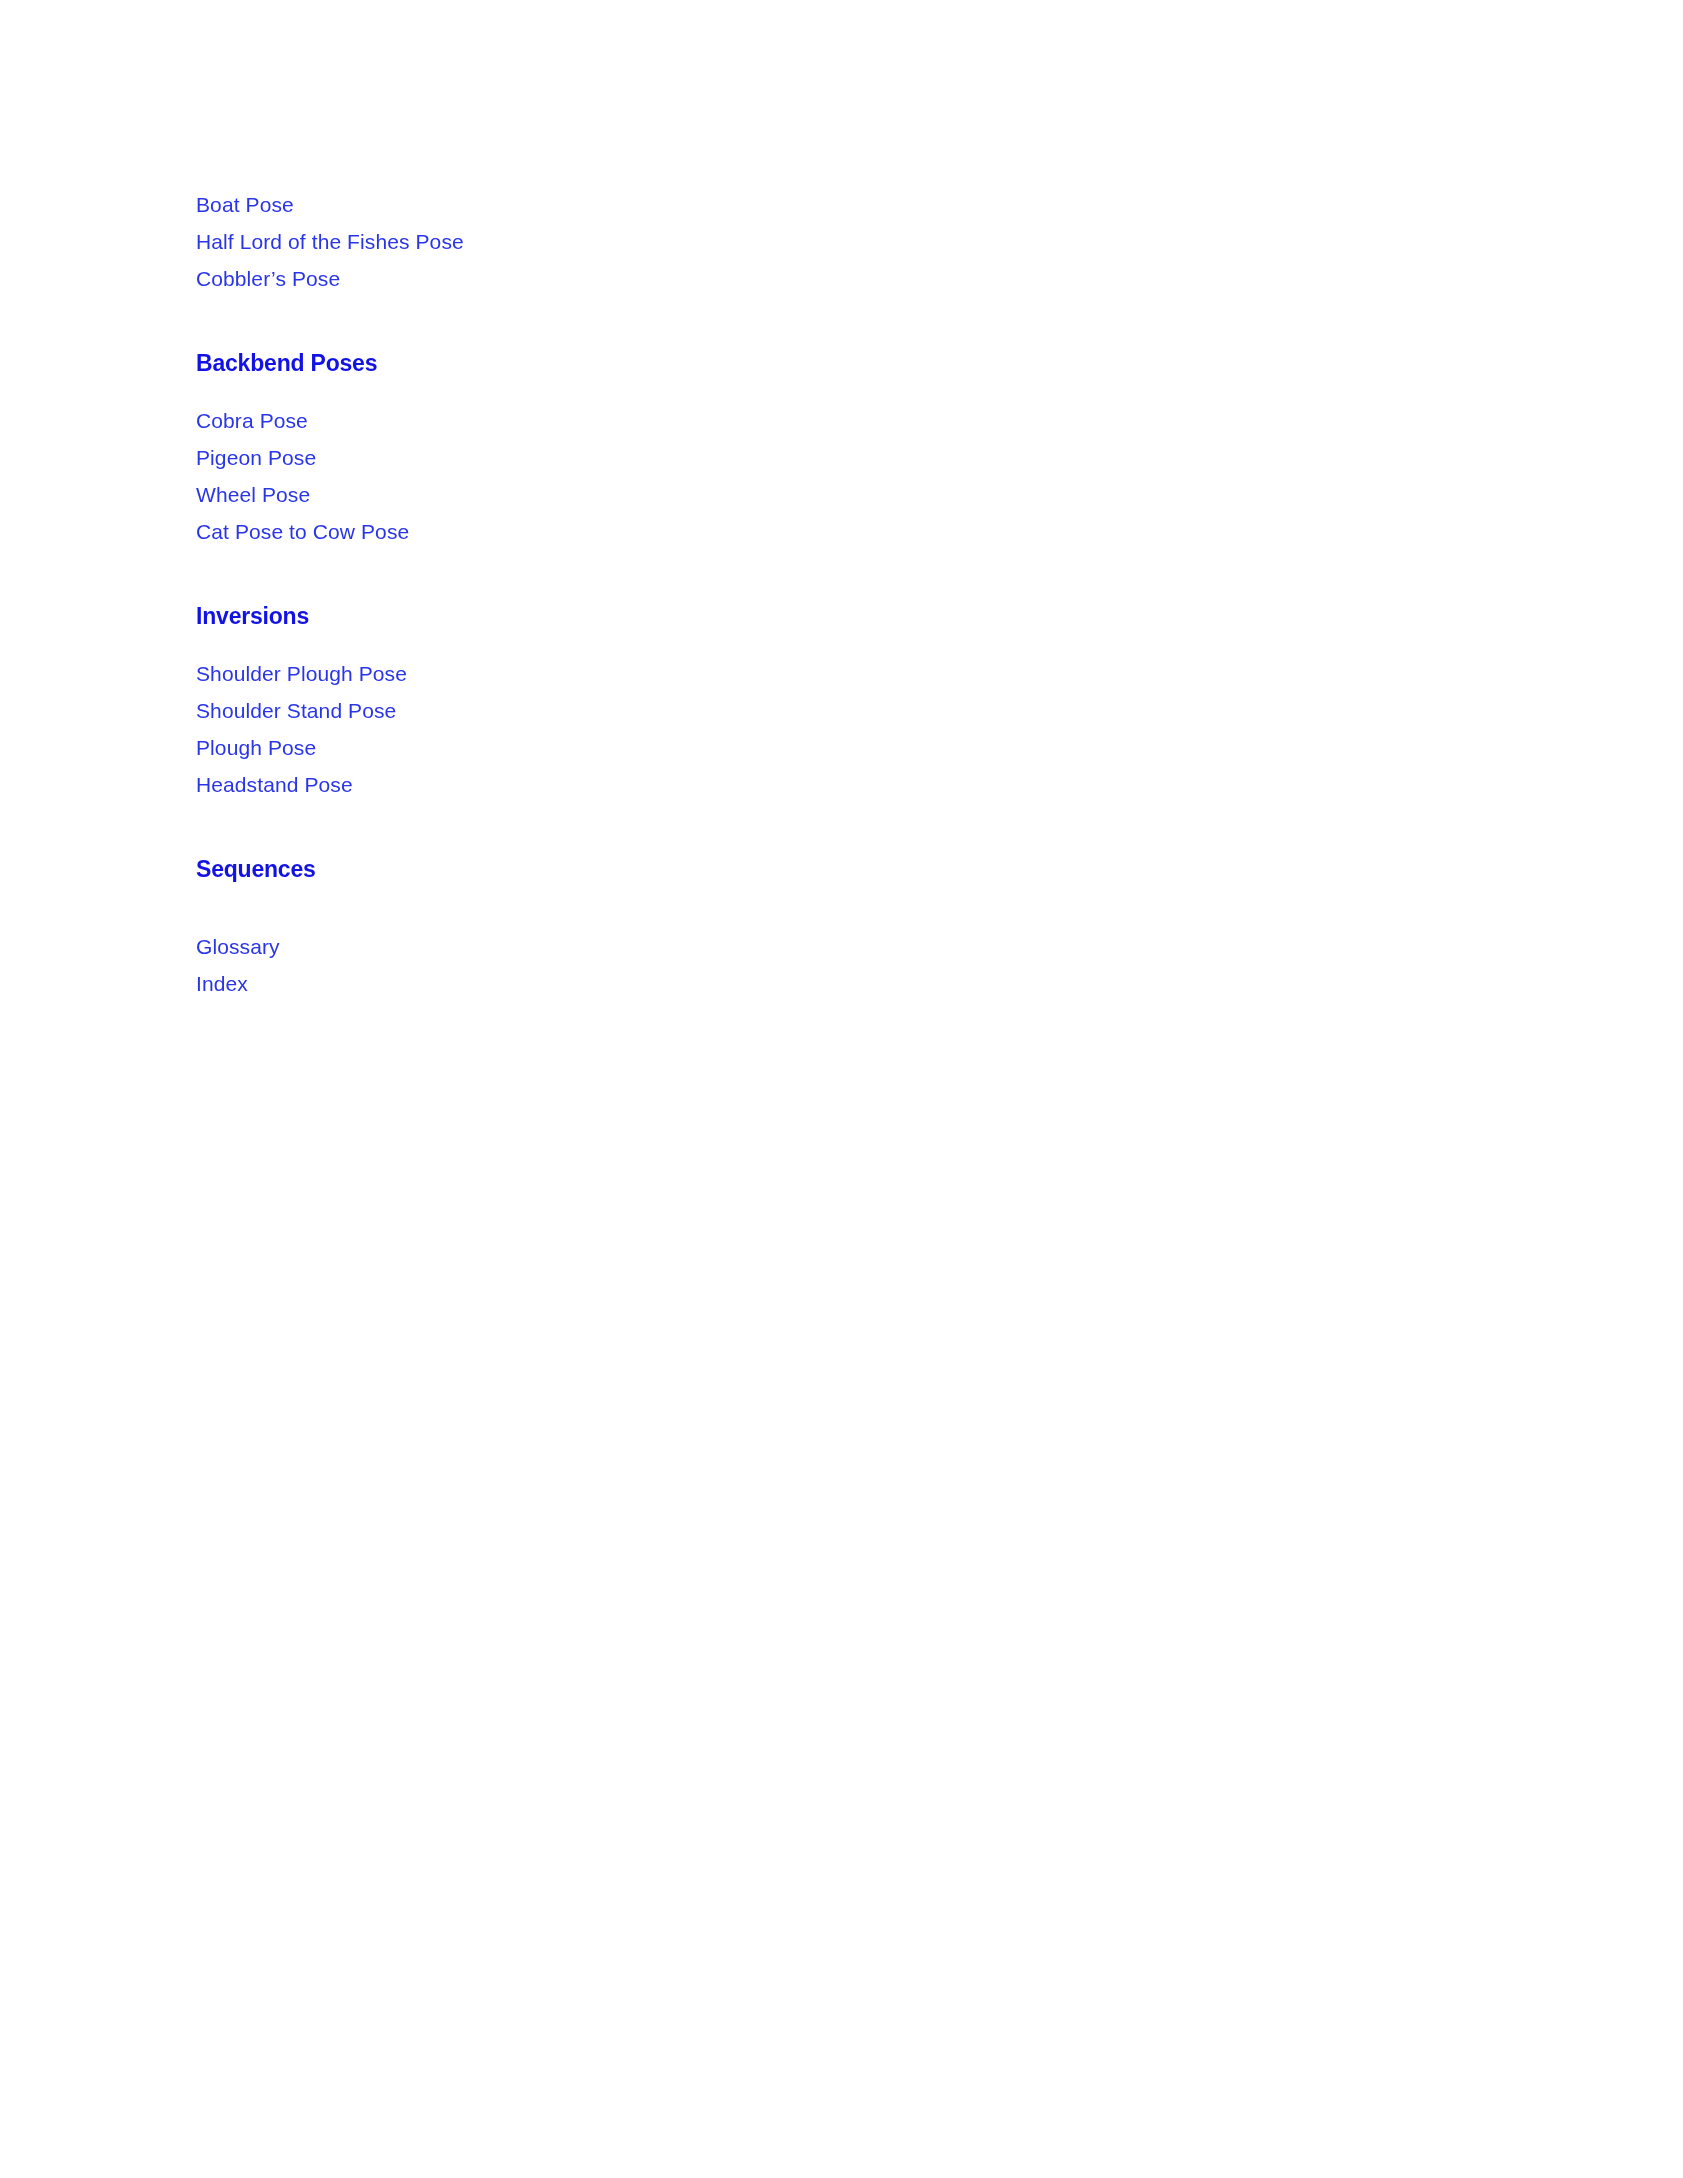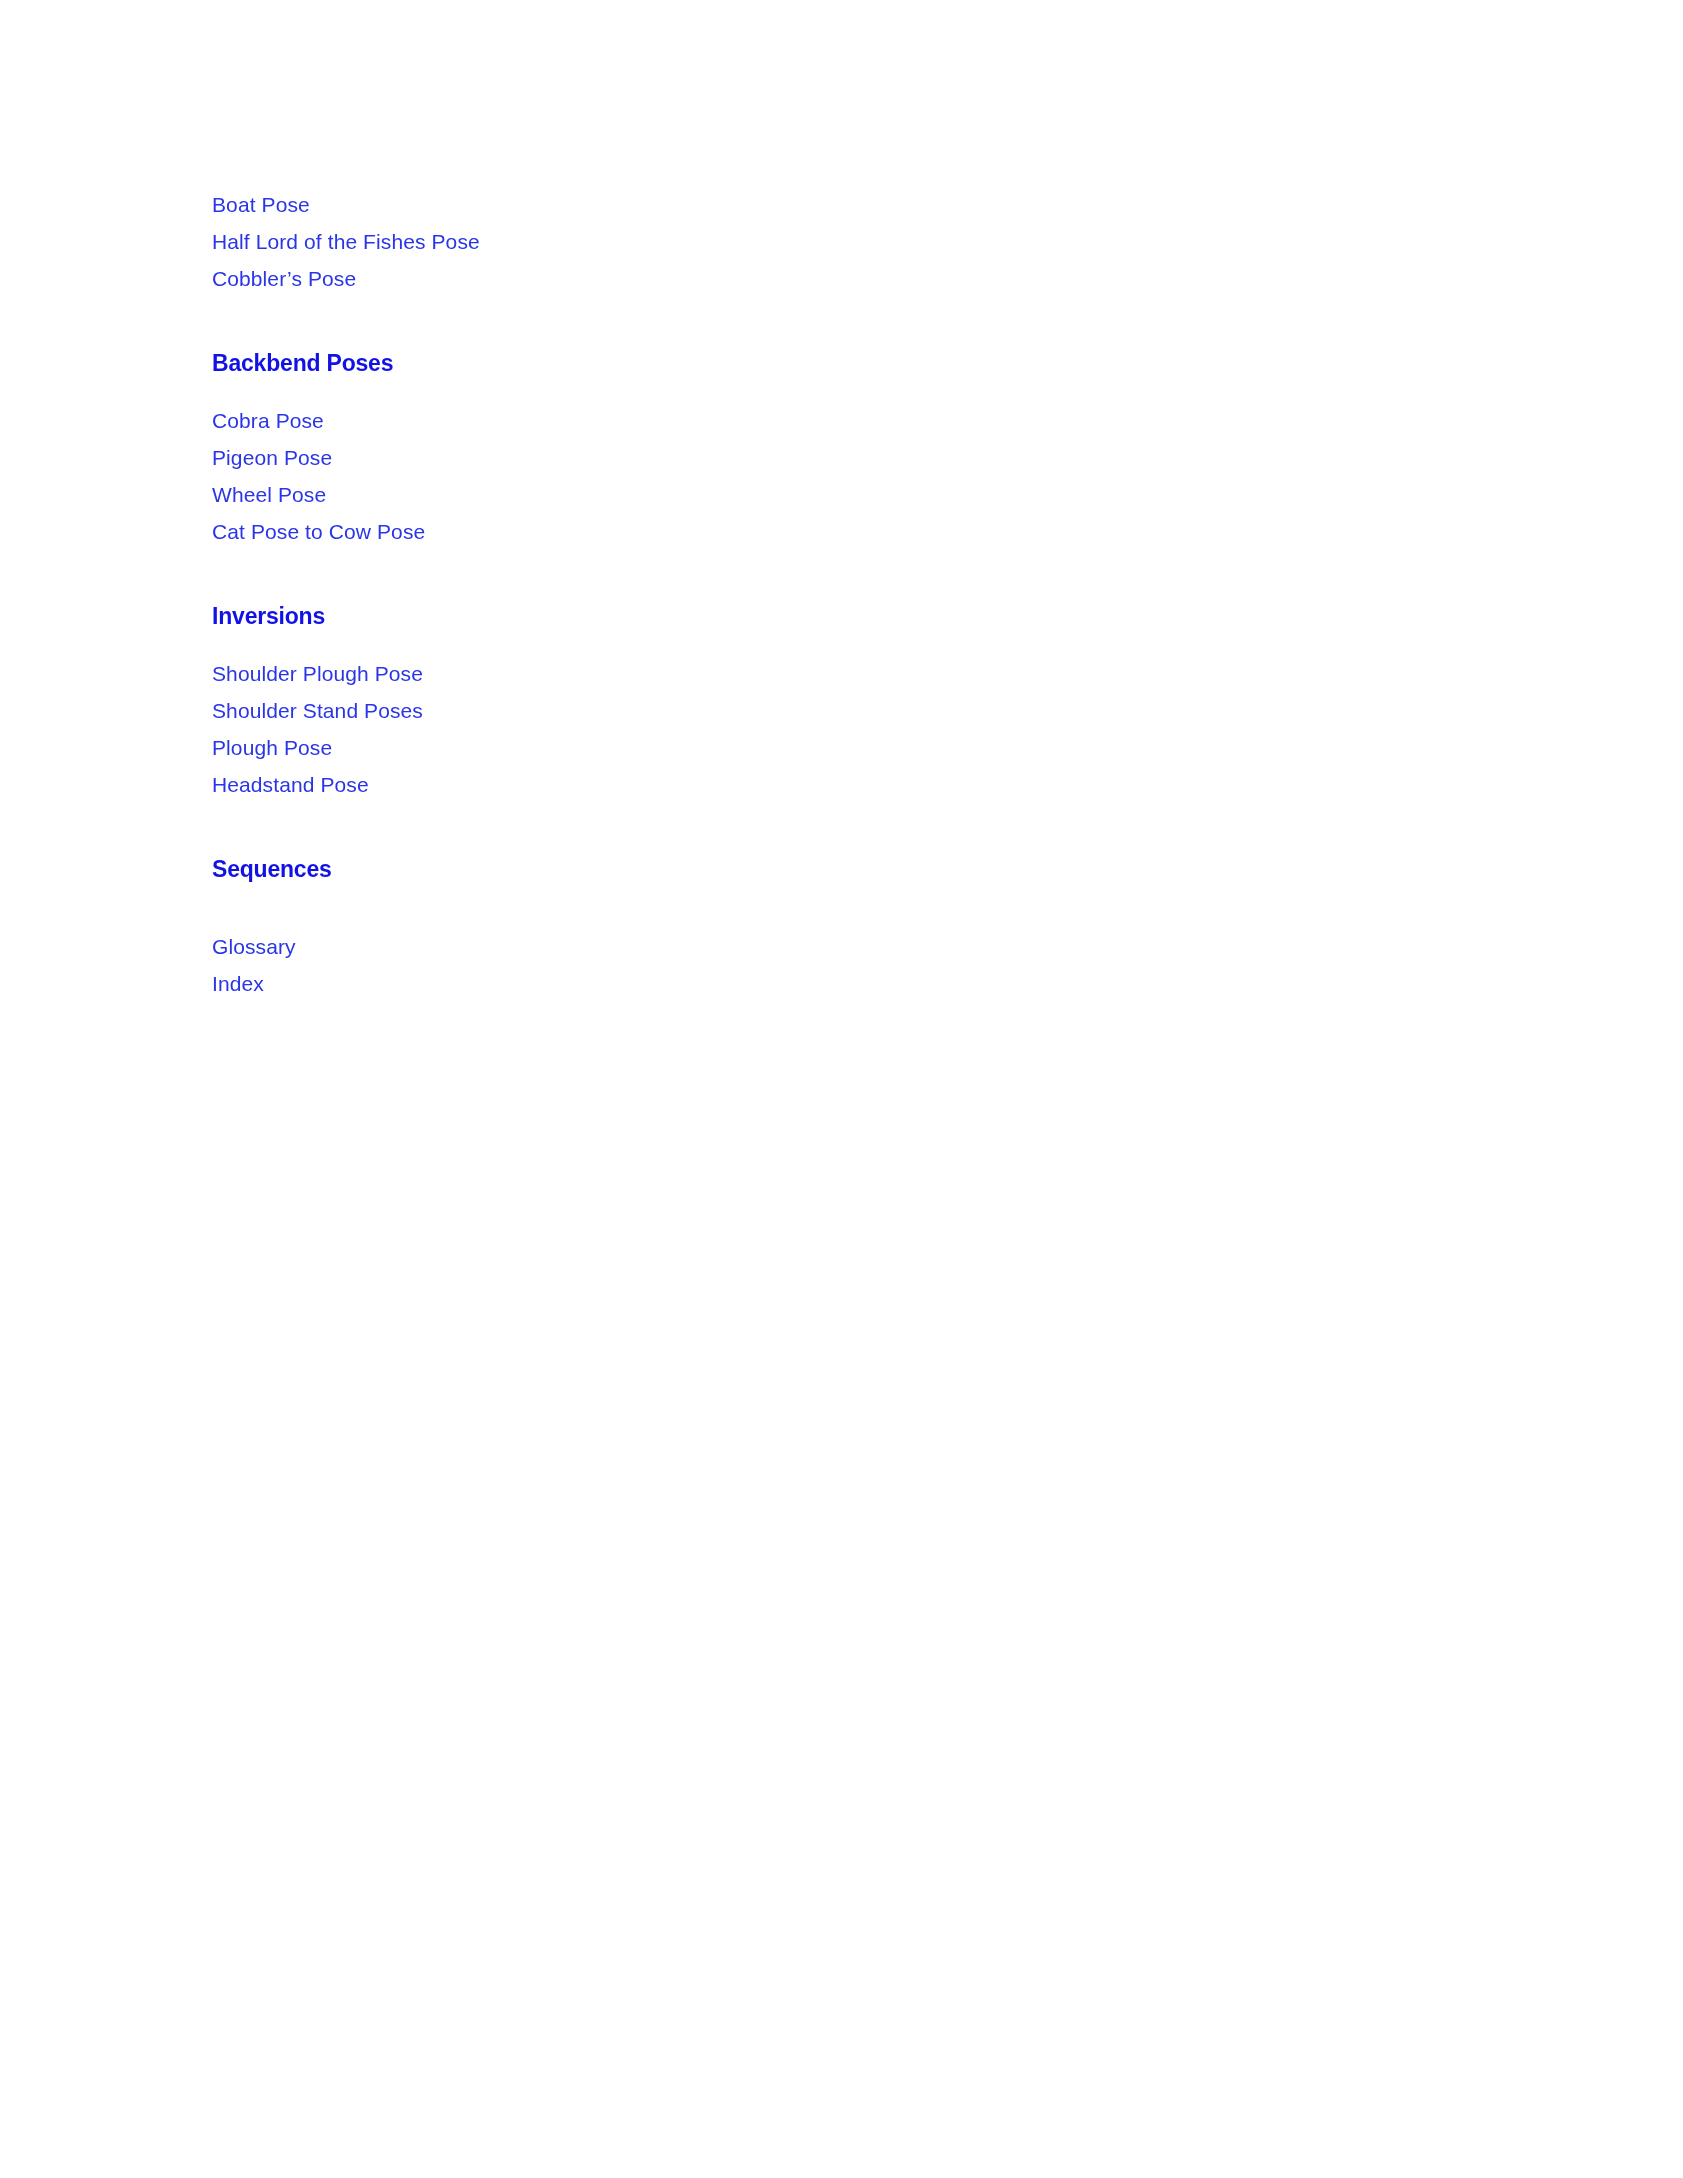--- a/index.html
+++ b/index.html
@@ -18,21 +18,21 @@
     position: relative;
     width: 1683px;
     height: 2178px;
     background: #ffffff;
     overflow: hidden;
   }
 
   
   .toc {
     position: absolute;
-    left: 212px;
+    left: 196px;
     top: 186px;
     width: 1089px;
   }
 
   .toc-entry {
     display: block;
     font-size: 21px;
     line-height: 37px;
     color: #2a35e8;
     letter-spacing: 0.1px;
@@ -85,21 +85,21 @@
         <a class="toc-entry">Wheel Pose</a>
         <a class="toc-entry">Cat Pose to Cow Pose</a>
       </div>
     </div>
 
     <div class="group">
       <div class="group-heading-spacer"></div>
       <h2 class="toc-heading">Inversions</h2>
       <div class="group-after-heading">
         <a class="toc-entry">Shoulder Plough Pose</a>
-        <a class="toc-entry">Shoulder Stand Poses</a>
+        <a class="toc-entry">Shoulder Stand Pose</a>
         <a class="toc-entry">Plough Pose</a>
         <a class="toc-entry">Headstand Pose</a>
       </div>
     </div>
 
     <div class="group">
       <div class="group-heading-spacer"></div>
       <h2 class="toc-heading">Sequences</h2>
     </div>
 

